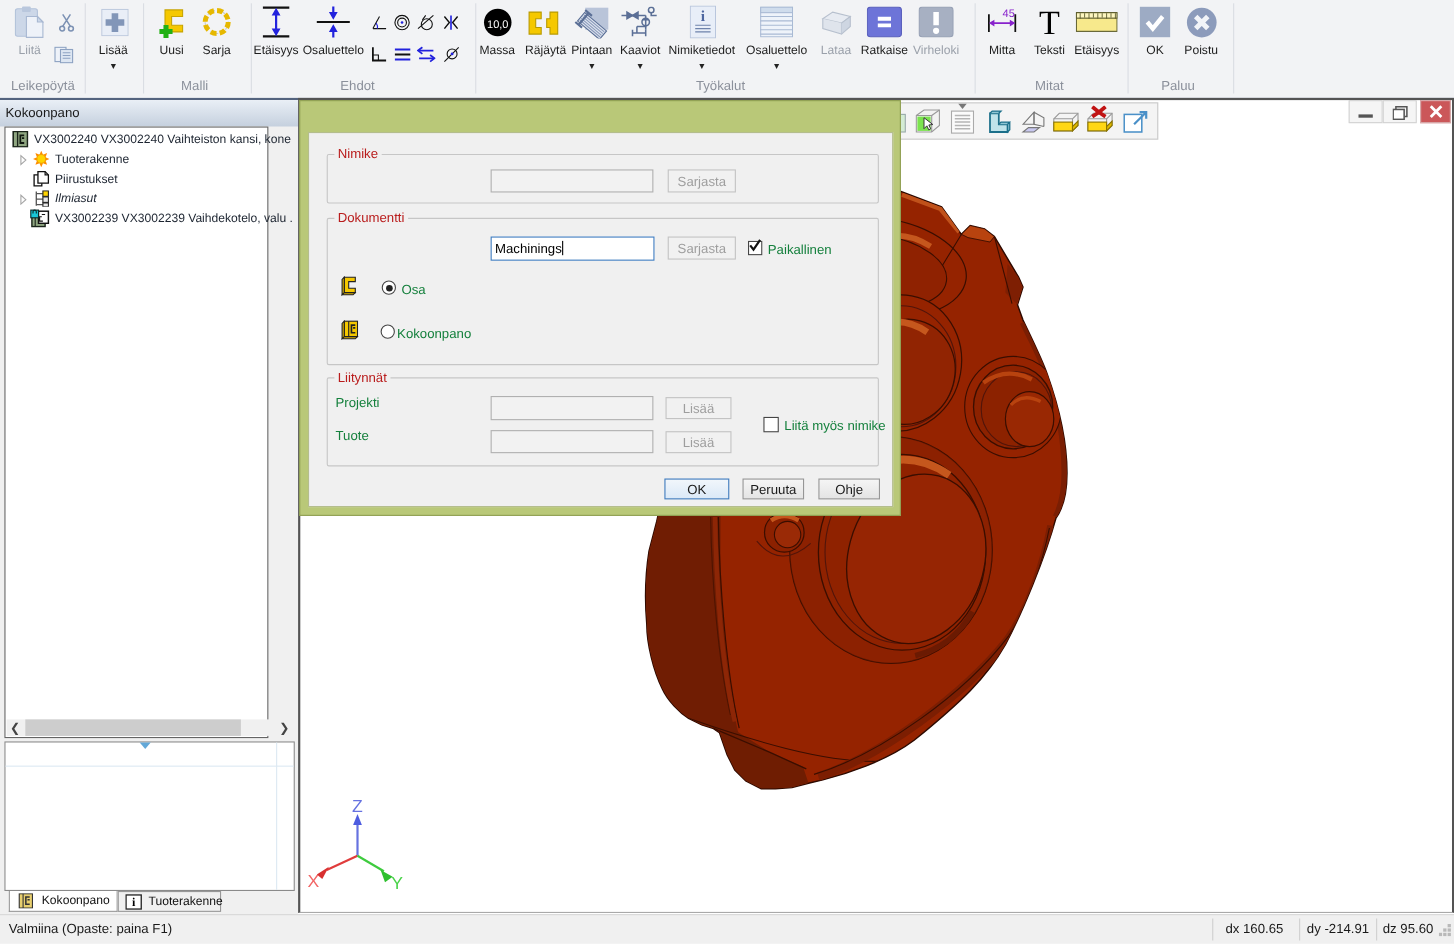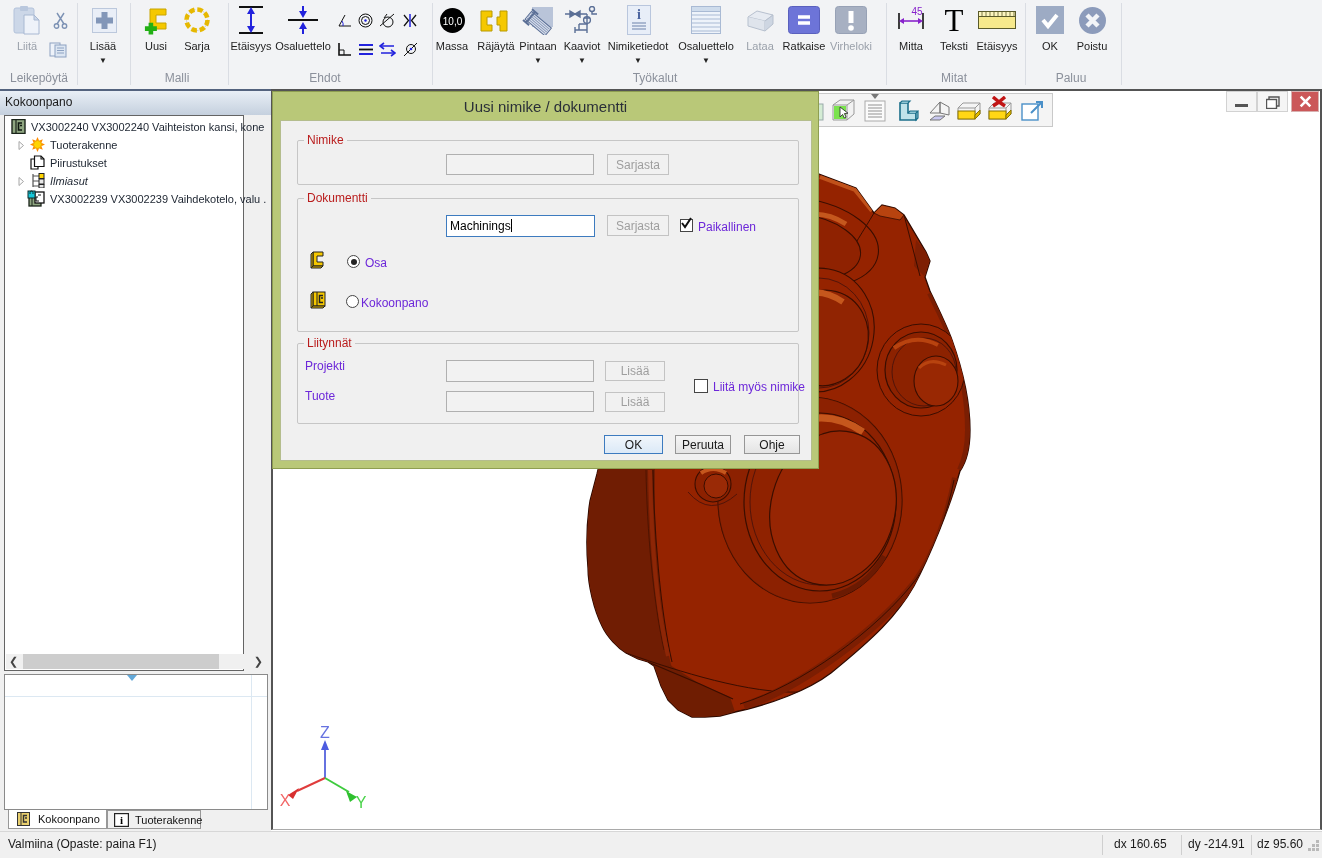--- a/index.html
+++ b/index.html
@@ -30,21 +30,21 @@
 .wbtn{top:91px;height:21px;background:#f5f5f5;border:1px solid #d2d2d2;box-sizing:border-box;}
 #dialog{left:272px;top:91px;width:547px;height:378px;background:#b9c878;border:1px solid #8e9e51;box-sizing:border-box;}
 #dlg-title{position:absolute;left:0;top:0;width:100%;height:28px;text-align:center;font-size:15px;color:#2a2f38;line-height:29px;}
 #dlg-body{position:absolute;left:7px;top:28px;width:532px;height:341px;background:#f0f0f0;border:1px solid #b4bd8d;box-sizing:border-box;}
 .grp{position:absolute;border:1px solid #c6c6c6;border-radius:2px;}
 .grp .gt{position:absolute;left:6px;top:-8px;background:#f0f0f0;padding:0 3px;font-size:12px;color:#b91c1c;}
 .fld{position:absolute;background:#f2f2f2;border:1px solid #b0b0b0;box-sizing:border-box;}
 .btn{position:absolute;background:linear-gradient(#f5f5f5,#e4e4e4);border:1px solid #969696;box-sizing:border-box;
   font-size:12px;color:#1a1a1a;text-align:center;}
 .btn.dis{background:#f1f1f1;border:1px solid #c3c3c3;color:#9e9e9e;}
-.lbl{position:absolute;font-size:12px;color:#6d28d9;white-space:nowrap;}
+.lbl{position:absolute;font-size:12px;color:#15803d;white-space:nowrap;}
 .cb{position:absolute;width:13px;height:13px;background:#fff;border:1px solid #454545;box-sizing:border-box;}
 </style>
 </head>
 <body>
 
 <div id="ribbon" class="abs"></div>
 <div id="ribbon-seps">
   <div class="rsep abs" style="left:77px;"></div>
   <div class="rsep abs" style="left:130px;"></div>
   <div class="rsep abs" style="left:228px;"></div>
@@ -505,21 +505,20 @@
     <path d="M3 3 v-2 h10 v9 h-2" fill="none" stroke="#555" stroke-width="1.4"></path>
   </svg>
 </div>
 <div class="wbtn abs" style="left:1291px;width:28px;background:#cb5759;border-color:#d8b0b0;">
   <svg style="position:absolute;left:6px;top:2px;" width="15" height="15" viewBox="0 0 14 14">
     <path d="M2.5 2.5 L11.5 11.5 M11.5 2.5 L2.5 11.5" stroke="#fff" stroke-width="2.4"></path>
   </svg>
 </div>
 
 <div id="dialog" class="abs">
-  <div id="dlg-title">Uusi nimike / dokumentti</div>
   <div id="dlg-body">
 
     <div class="grp" style="left:16px;top:19px;width:500px;height:43px;">
       <span class="gt">Nimike</span>
       <div class="fld" style="left:148px;top:13px;width:148px;height:21px;"></div>
       <div class="btn dis" style="left:309px;top:13px;width:62px;height:21px;line-height:20px;">Sarjasta</div>
     </div>
     <div class="grp" style="left:16px;top:77px;width:500px;height:132px;">
       <span class="gt">Dokumentti</span>
       <div class="fld" style="left:148px;top:16px;width:149px;height:22px;background:#fff;border:1px solid #3d7bbf;font-size:12px;color:#000;line-height:20px;padding-left:3px;">Machinings<span style="display:inline-block;width:1px;height:13px;background:#000;vertical-align:-2px;"></span></div>

